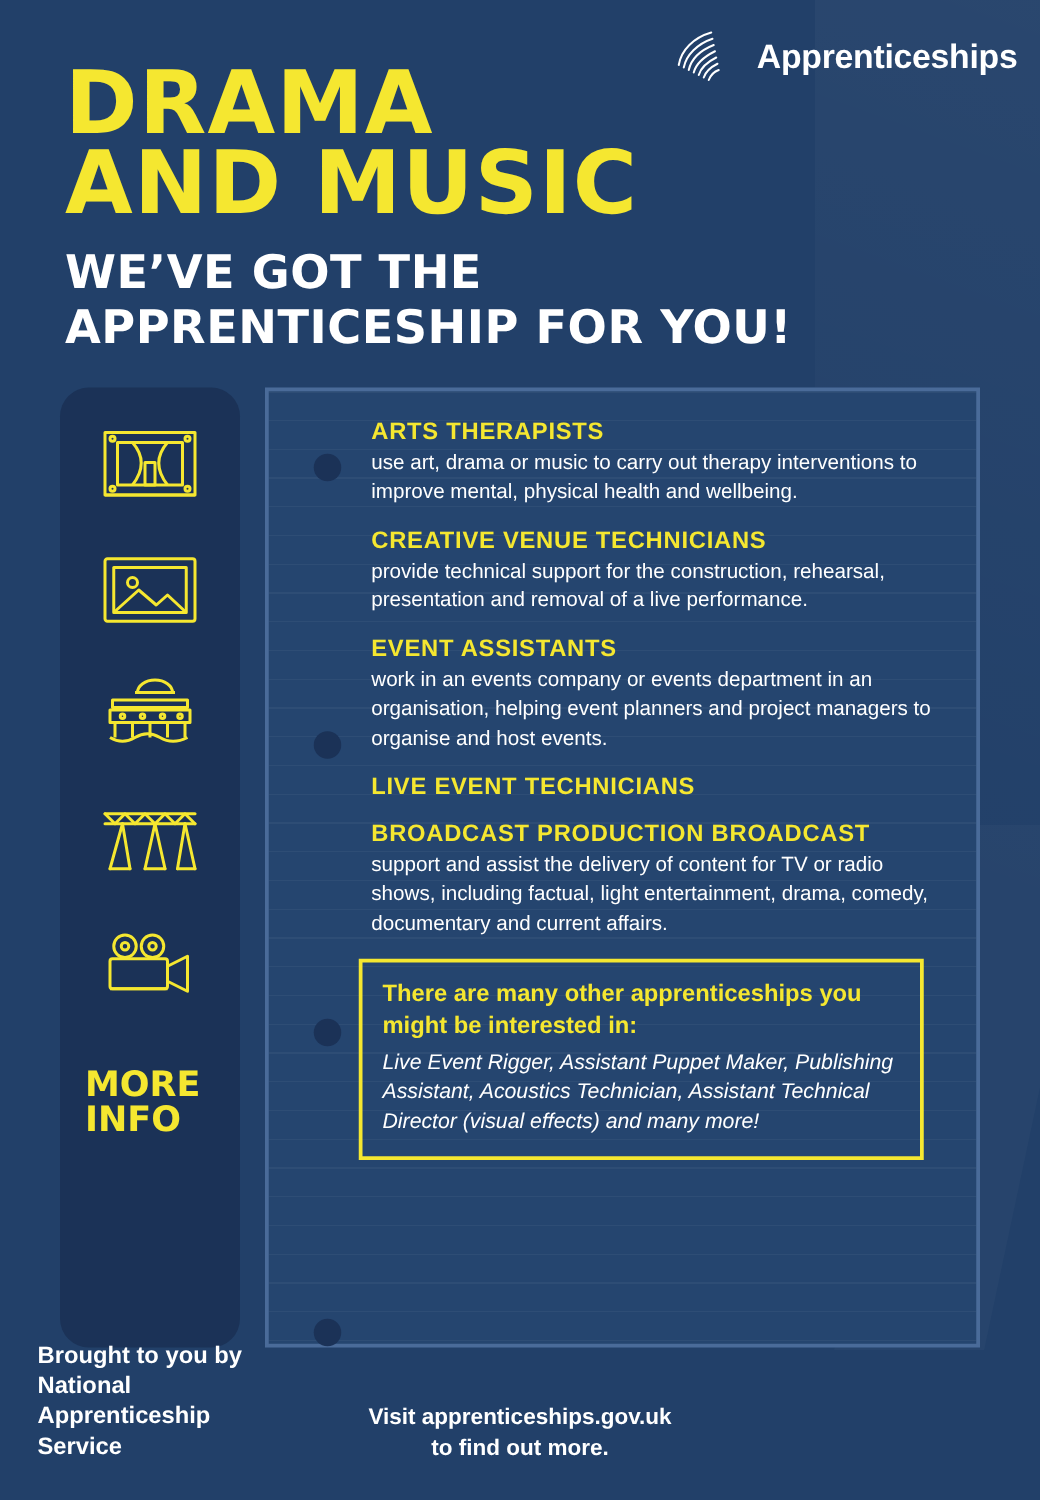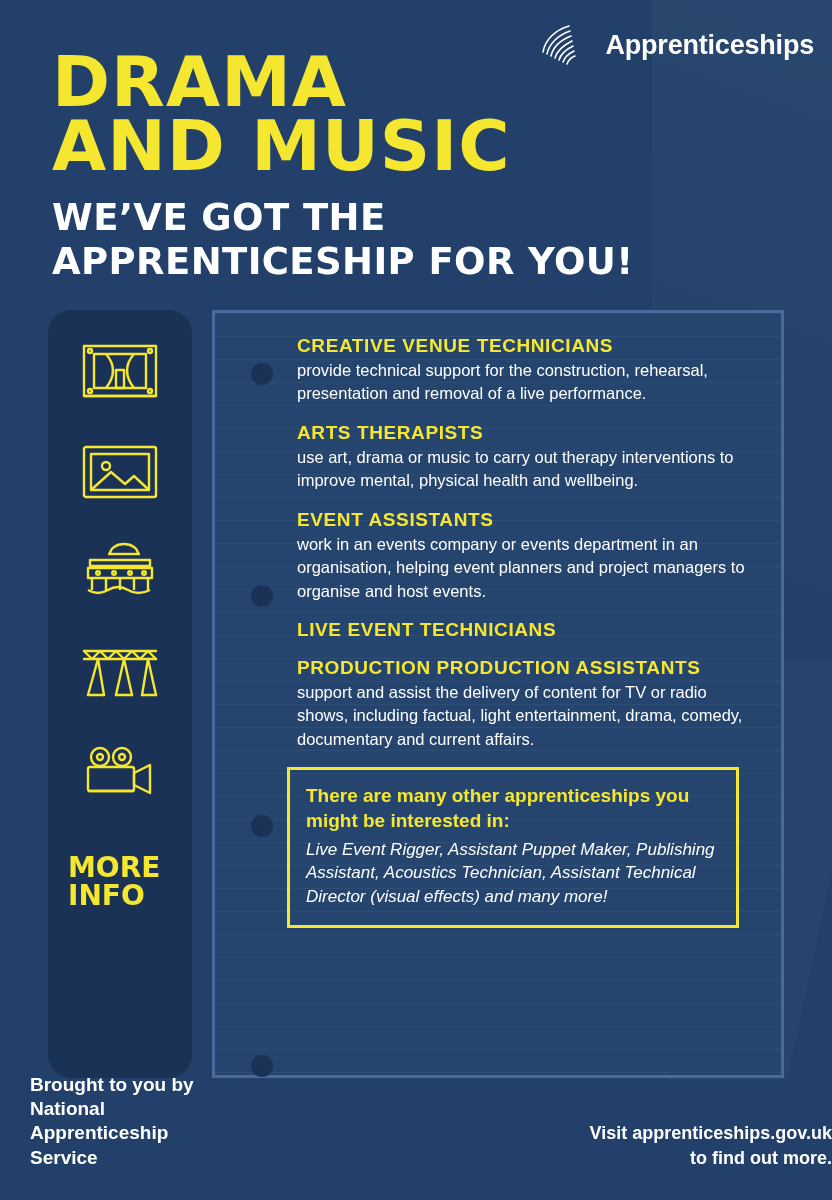--- a/index.html
+++ b/index.html
@@ -191,21 +191,21 @@
     color: #ffffff;
     font-size: 19px;
     font-weight: bold;
     line-height: 1.28;
     width: 190px;
   }
   .footer-center {
     position: absolute;
     left: 0; right: 0;
     bottom: 30px;
-    text-align: right;
+    text-align: center;
     color: #ffffff;
     font-size: 18px;
     font-weight: bold;
     line-height: 1.35;
   }
 </style>
 </head>
 <body>
 
 <div class="poster">
@@ -325,40 +325,40 @@
   </div>
 
   <div class="panel">
     <div class="panel-inner">
       <span class="dot d1"></span>
       <span class="dot d2"></span>
       <span class="dot d3"></span>
       <span class="dot d4"></span>
 
       <div class="entry">
+        <div class="entry-title">ARTS THERAPISTS</div>
+        <div class="entry-body">use art, drama or music to carry out therapy interventions to improve mental, physical health and wellbeing.</div>
+      </div>
+
+      <div class="entry">
         <div class="entry-title">CREATIVE VENUE TECHNICIANS</div>
         <div class="entry-body">provide technical support for the construction, rehearsal, presentation and removal of a live performance.</div>
       </div>
 
       <div class="entry">
-        <div class="entry-title">ARTS THERAPISTS</div>
-        <div class="entry-body">use art, drama or music to carry out therapy interventions to improve mental, physical health and wellbeing.</div>
-      </div>
-
-      <div class="entry">
         <div class="entry-title">EVENT ASSISTANTS</div>
         <div class="entry-body">work in an events company or events department in an organisation, helping event planners and project managers to organise and host events.</div>
       </div>
 
       <div class="entry">
         <div class="entry-title">LIVE EVENT TECHNICIANS</div>
       </div>
 
       <div class="entry">
-        <div class="entry-title">PRODUCTION PRODUCTION ASSISTANTS</div>
+        <div class="entry-title">BROADCAST PRODUCTION BROADCAST</div>
         <div class="entry-body">support and assist the delivery of content for TV or radio shows, including factual, light entertainment, drama, comedy, documentary and current affairs.</div>
       </div>
 
       <div class="callout">
         <div class="callout-head">There are many other apprenticeships you might be interested in:</div>
         <div class="callout-body">Live Event Rigger, Assistant Puppet Maker, Publishing Assistant, Acoustics Technician, Assistant Technical Director (visual effects) and many more!</div>
       </div>
     </div>
   </div>
 

